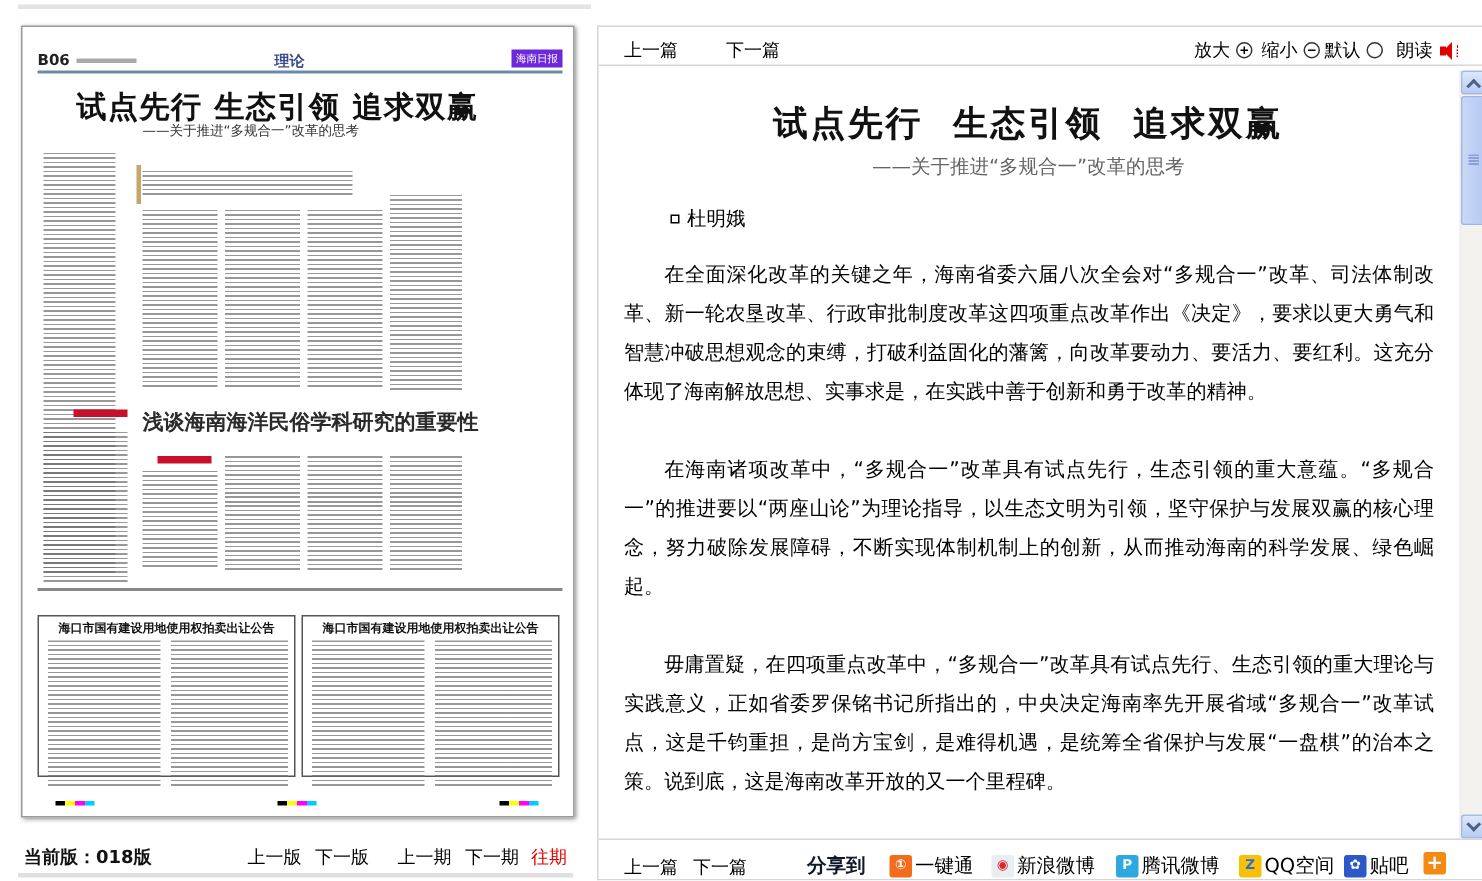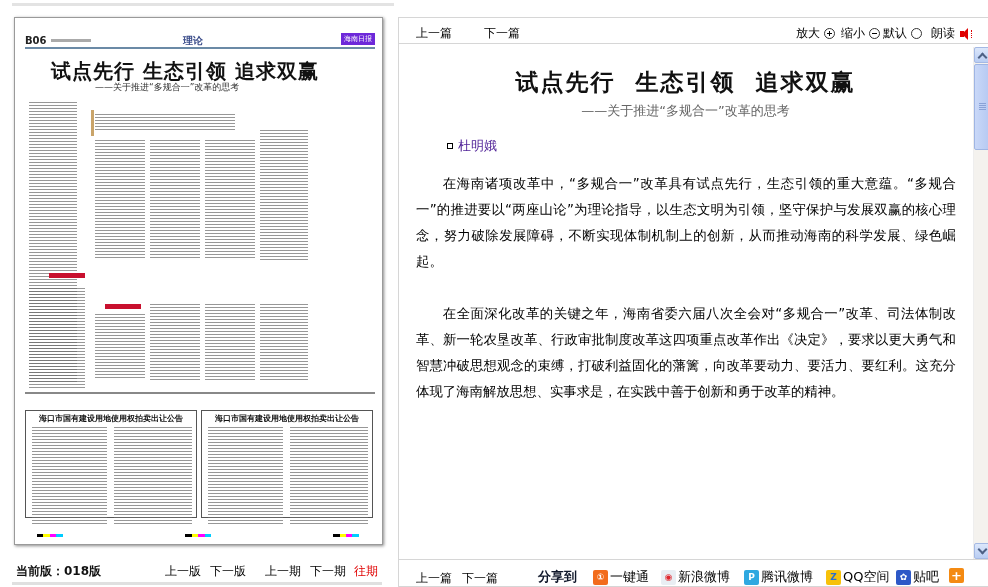--- a/index.html
+++ b/index.html
@@ -62,21 +62,21 @@
   .circ-icon.plus::after { left: 4px; top: 2px; width: 1px; height: 5px; }
   .circ-icon.minus::before { left: 2px; top: 4px; width: 5px; height: 1px; }
   .speaker { display: inline-block; position: relative; width: 14px; height: 14px; margin-left: 2px; }
   .speaker .body { position: absolute; left: 1px; top: 4px; width: 4px; height: 6px; background: #e00000; }
   .speaker .cone { position: absolute; left: 3px; top: 1px; width: 0; height: 0; border-top: 6px solid transparent; border-bottom: 6px solid transparent; border-right: 6px solid #e00000; }
   .speaker .wave { position: absolute; left: 10px; top: 3px; width: 3px; height: 8px; border-right: 1px dotted #e00000; }
 
   .art-content { position: absolute; left: 0; top: 27px; width: 573px; height: 513px; overflow: hidden; }
   .art-title { position: absolute; left: 0; width: 573px; top: 22px; text-align: center; font-size: 23px; font-weight: bold; color: #111; letter-spacing: 2px; }
   .art-subtitle { position: absolute; left: 0; width: 573px; top: 57px; text-align: center; font-size: 13px; color: #666; }
-  .art-author { position: absolute; left: 48px; top: 92px; font-size: 13px; color: #4c1d95; display: flex; align-items: center; gap: 5px; text-align: center; }
+  .art-author { position: absolute; left: 48px; top: 92px; font-size: 13px; color: #000000; display: flex; align-items: center; gap: 5px; text-align: center; }
   .sq-icon { display: inline-block; width: 6px; height: 6px; border: 1px solid #000; }
   .art-body { position: absolute; left: 17px; top: 126px; width: 540px; font-size: 13.4px; line-height: 26px; color: #000; }
   .art-body p { text-indent: 2em; margin-bottom: 26px; text-align: justify; }
 
   
   .vscroll { position: absolute; left: 574px; top: 29px; width: 16px; height: 512px; background: #f4f2ee; border-left: 1px solid #eee; }
   .sb-btn { position: absolute; left: 0; width: 16px; height: 16px; background: linear-gradient(#dce7fb, #b9cdf3); border: 1px solid #a4b9e4; border-radius: 2px; }
   .sb-btn.up { top: 0; }
   .sb-btn.down { bottom: 0; }
   .sb-btn::after { content: ""; position: absolute; left: 4px; width: 5px; height: 5px; border-left: 2px solid #4d6185; border-top: 2px solid #4d6185; }
@@ -116,20 +116,21 @@
   <div class="textblock" style="left:14px; top:84px; width:48px; height:280px;"></div>
   <div class="textblock" style="left:80px; top:96px; width:140px; height:16px;"></div>
   <div style="position:absolute; left:76px; top:92px; width:3px; height:26px; background:#c9a46a;"></div>
   <div class="textblock" style="left:80px; top:122px; width:50px; height:120px;"></div>
   <div class="textblock" style="left:135px; top:122px; width:50px; height:118px;"></div>
   <div class="textblock" style="left:190px; top:122px; width:50px; height:120px;"></div>
   <div class="textblock" style="left:245px; top:112px; width:48px; height:130px;"></div>
 
 
   <div class="p-red" style="left:34px; top:255px; width:36px;"></div>
+  <div class="p-title2">浅谈海南海洋民俗学科研究的重要性</div>
   <div class="p-red" style="left:90px; top:286px; width:36px;"></div>
   <div class="textblock" style="left:14px; top:270px; width:56px; height:100px;"></div>
   <div class="textblock" style="left:80px; top:296px; width:50px; height:66px;"></div>
   <div class="textblock" style="left:135px; top:286px; width:50px; height:76px;"></div>
   <div class="textblock" style="left:190px; top:286px; width:50px; height:76px;"></div>
   <div class="textblock" style="left:245px; top:286px; width:48px; height:76px;"></div>
 
   <div class="p-sep" style="top:374px;"></div>
 
   <div class="p-ad" style="left:10px; width:172px;">
@@ -184,22 +185,23 @@
   </div>
 
   <div class="art-content">
     <div class="art-title" style="white-space:pre;">试点先行  生态引领  追求双赢</div>
     <div class="art-subtitle">——关于推进“多规合一”改革的思考</div>
     <div class="art-author">
       <span class="sq-icon"></span>
       <span>杜明娥</span>
     </div>
     <div class="art-body">
+      <p>在全面深化改革的关键之年，海南省委六届八次全会对“多规合一”改革、司法体制改革、新一轮农垦改革、行政审批制度改革这四项重点改革作出《决定》，要求以更大勇气和智慧冲破思想观念的束缚，打破利益固化的藩篱，向改革要动力、要活力、要红利。这充分体现了海南解放思想、实事求是，在实践中善于创新和勇于改革的精神。</p>
       <p>在海南诸项改革中，“多规合一”改革具有试点先行，生态引领的重大意蕴。“多规合一”的推进要以“两座山论”为理论指导，以生态文明为引领，坚守保护与发展双赢的核心理念，努力破除发展障碍，不断实现体制机制上的创新，从而推动海南的科学发展、绿色崛起。</p>
-      <p>在全面深化改革的关键之年，海南省委六届八次全会对“多规合一”改革、司法体制改革、新一轮农垦改革、行政审批制度改革这四项重点改革作出《决定》，要求以更大勇气和智慧冲破思想观念的束缚，打破利益固化的藩篱，向改革要动力、要活力、要红利。这充分体现了海南解放思想、实事求是，在实践中善于创新和勇于改革的精神。</p>
+      <p>毋庸置疑，在四项重点改革中，“多规合一”改革具有试点先行、生态引领的重大理论与实践意义，正如省委罗保铭书记所指出的，中央决定海南率先开展省域“多规合一”改革试点，这是千钧重担，是尚方宝剑，是难得机遇，是统筹全省保护与发展“一盘棋”的治本之策。说到底，这是海南改革开放的又一个里程碑。</p>
     </div>
   </div>
 
   <div class="vscroll">
     <div class="sb-btn up"></div>
     <div class="sb-thumb">
       <div class="sb-grip"></div>
     </div>
     <div class="sb-btn down"></div>
   </div>

